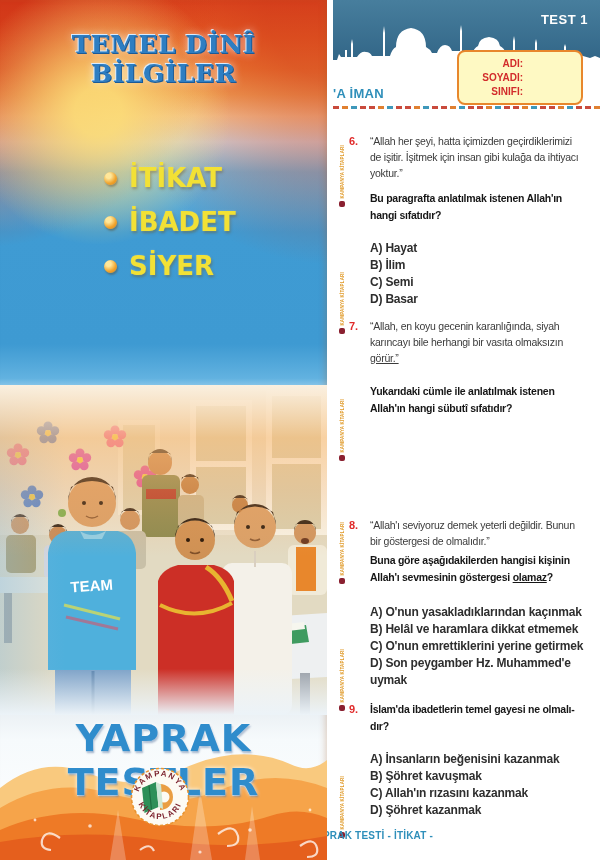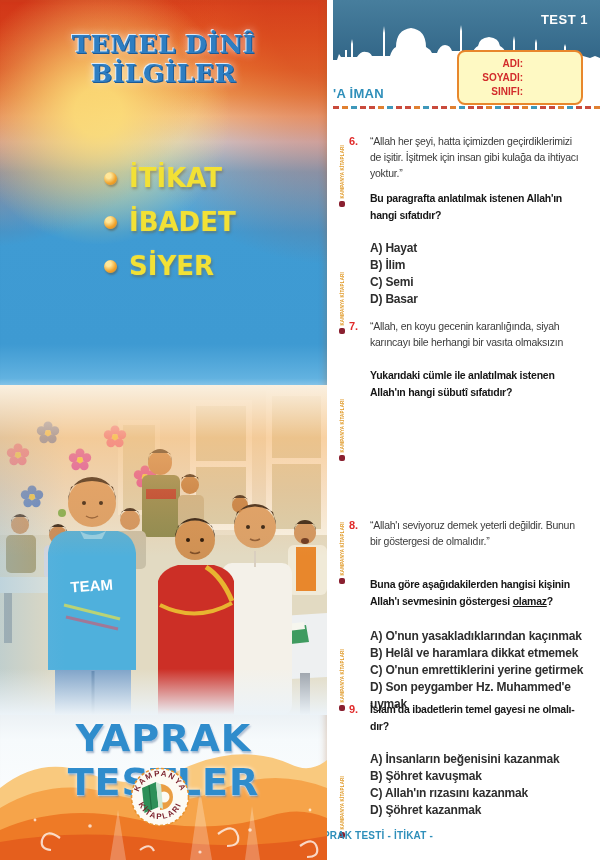--- a/index.html
+++ b/index.html
@@ -357,31 +357,32 @@
           <div class="opt">D) Basar</div>
         </div>
       </div>
     </div>
 
     <div class="question" style="top:318px">
       <span class="qnum">7.</span>
       <div class="qbody">
         <div class="qtext">“Allah, en koyu gecenin karanlığında, siyah
 karıncayı bile herhangi bir vasıta olmaksızın</div>
+        <div class="qtext"><span class="u">görür.”</span></div>
         <div class="qstem" style="margin-top:17px">Yukarıdaki cümle ile anlatılmak istenen
 Allah'ın hangi sübutî sıfatıdır?</div>
       </div>
     </div>
 
     <div class="question" style="top:517px">
       <span class="qnum">8.</span>
       <div class="qbody">
         <div class="qtext">“Allah'ı seviyoruz demek yeterli değildir. Bunun
 bir göstergesi de olmalıdır.”</div>
-        <div class="qstem" style="margin-top:27px"><span>Buna göre aşağıdakilerden hangisi kişinin</span>
+        <div class="qstem" style="margin-top:3px"><span>Buna göre aşağıdakilerden hangisi kişinin</span>
 <span>Allah'ı sevmesinin göstergesi </span><span class="u">olamaz</span><span>?</span></div>
         <div class="opts" style="margin-top:19px">
           <div class="opt">A) O'nun yasakladıklarından kaçınmak</div>
           <div class="opt">B) Helâl ve haramlara dikkat etmemek</div>
           <div class="opt">C) O'nun emrettiklerini yerine getirmek</div>
           <div class="opt">D) Son peygamber Hz. Muhammed'e uymak</div>
         </div>
       </div>
     </div>
 

